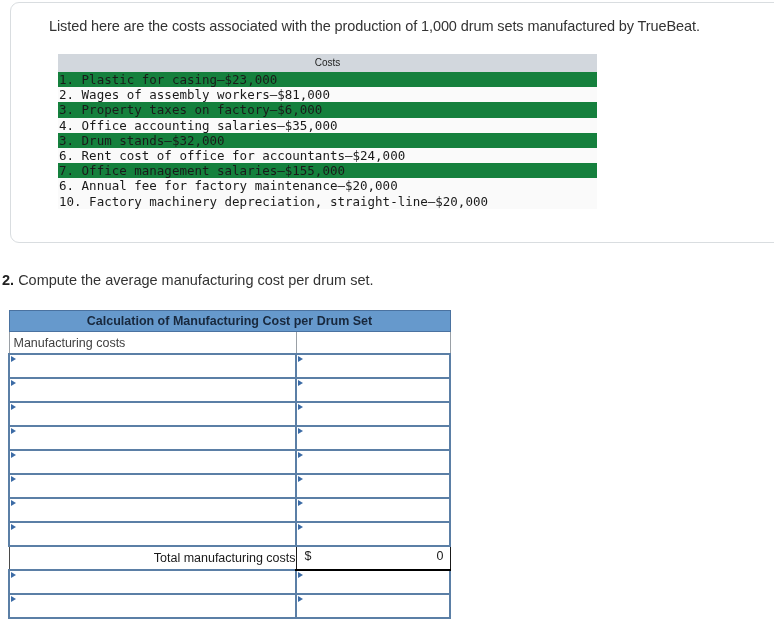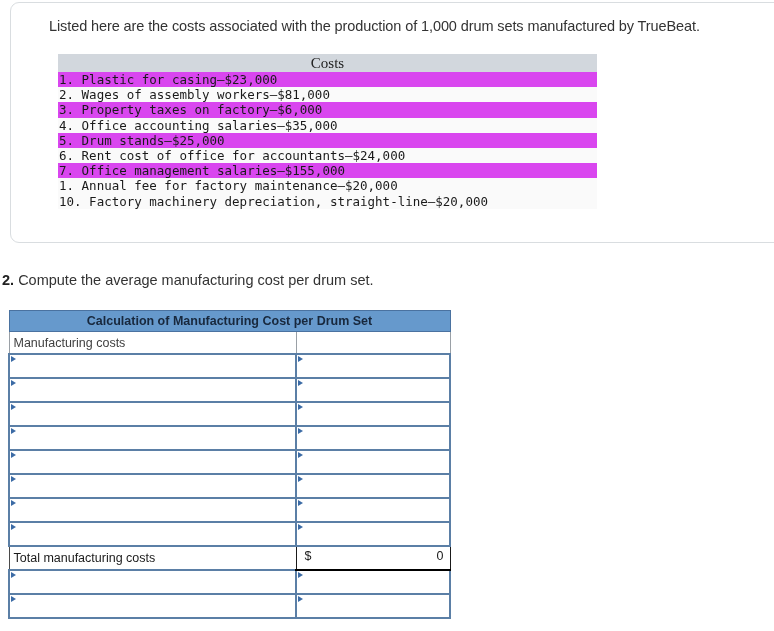--- a/index.html
+++ b/index.html
@@ -43,36 +43,36 @@
   
   .costs-table {
     position: absolute;
     left: 47px;
     top: 51px;
     width: 539px;
   }
   .costs-header {
     background: #d2d7dd;
     text-align: center;
-    font-family: Liberation Serif, serif;
-    font-size: 15px;
+    font-family: Liberation Sans, sans-serif;
+    font-size: 10px;
     line-height: 18px;
     color: #222222;
     height: 18px;
   }
   .costs-row {
     font-family: "DejaVu Sans Mono", "Liberation Mono", monospace;
     font-size: 12.5px;
     line-height: 15.2px;
     height: 15.2px;
     color: #1a1a1a;
     white-space: pre;
     padding-left: 1px;
   }
-  .costs-row.odd  { background: #d946ef; }
+  .costs-row.odd  { background: #15803d; }
   .costs-row.even { background: #fafafa; }
 
   
   .q2-prompt {
     position: absolute;
     left: 2px;
     top: 270px;
     font-size: 14.5px;
     line-height: 20px;
     color: #333333;
@@ -150,20 +150,21 @@
   
   .total-label {
     border: 1px solid #4a4a4a;
     border-right: none;
     height: 22px;
     font-size: 12.5px;
     color: #1a1a1a;
     padding-left: 4px !important;
     background: #ffffff;
     white-space: nowrap;
+    text-align: right;
   }
   .total-value {
     border: 1px solid #1a1a1a;
     border-bottom: 2px solid #000000;
     height: 22px;
     background: #ffffff;
     position: relative;
     font-size: 12.5px;
     color: #1a1a1a;
   }
@@ -185,24 +186,24 @@
 
   <div class="intro-text">Listed here are the costs associated with the production of 1,000 drum sets manufactured by TrueBeat.</div>
 
   <div class="costs-table">
     <div class="costs-header">Costs</div>
     <div id="costs-rows">
         <div class="costs-row odd">1. Plastic for casing–$23,000</div>
         <div class="costs-row even">2. Wages of assembly workers–$81,000</div>
         <div class="costs-row odd">3. Property taxes on factory–$6,000</div>
         <div class="costs-row even">4. Office accounting salaries–$35,000</div>
-        <div class="costs-row odd">5. Drum stands–$25,000</div>
+        <div class="costs-row odd">3. Drum stands–$32,000</div>
         <div class="costs-row even">6. Rent cost of office for accountants–$24,000</div>
         <div class="costs-row odd">7. Office management salaries–$155,000</div>
-        <div class="costs-row even">1. Annual fee for factory maintenance–$20,000</div>
+        <div class="costs-row even">6. Annual fee for factory maintenance–$20,000</div>
         <div class="costs-row even">10. Factory machinery depreciation, straight-line–$20,000</div>
       </div>
   </div>
 
 </div>
 
 <div class="q2-prompt">
   <span class="num">2.</span>
   <span>Compute the average manufacturing cost per drum set.</span>
 </div>

